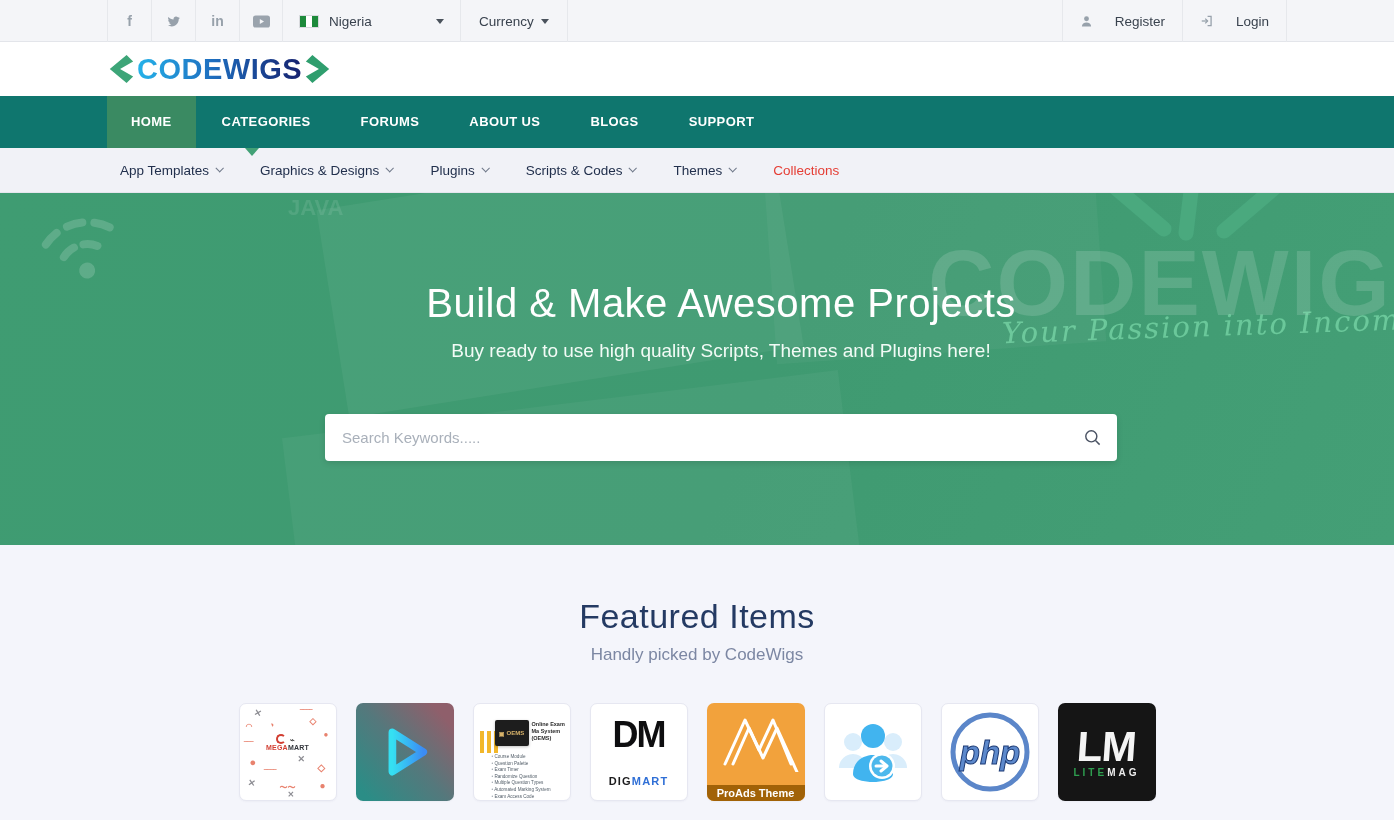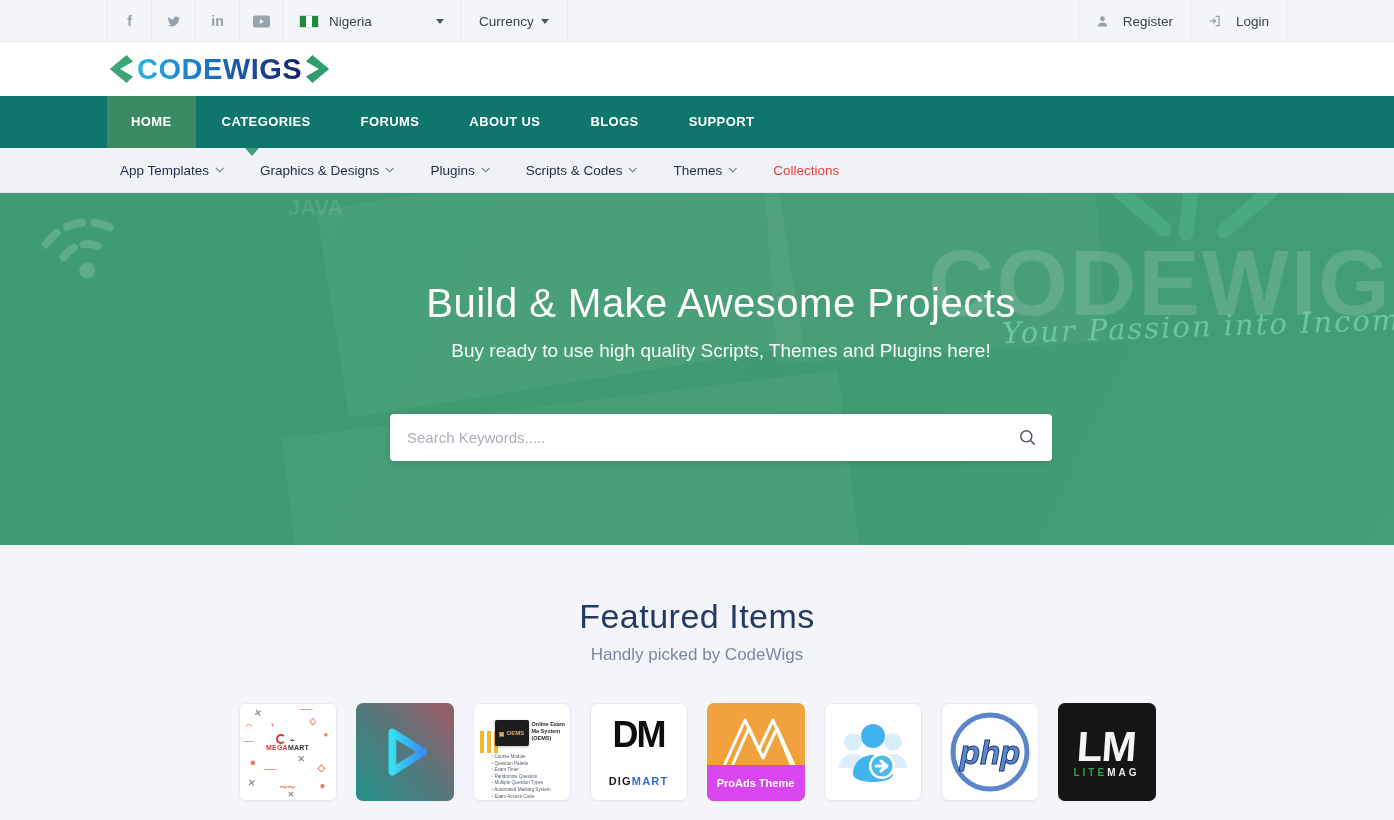--- a/index.html
+++ b/index.html
@@ -12,21 +12,21 @@
   .social { display:flex; }
   .social-cell { display:flex; align-items:center; justify-content:center; width:44px; border-left:1px solid #e6e8ec; color:#97a1ab; cursor:pointer; }
   .social-cell:last-child { border-right:1px solid #e6e8ec; }
   .social-letter { font-weight:700; font-size:14px; color:#97a1ab; }
   .country { display:flex; align-items:center; width:178px; padding:0 16px; border-right:1px solid #e6e8ec; font-size:13.5px; color:#39424e; cursor:pointer; }
   .flag { width:20px; height:13px; margin-right:10px; background:linear-gradient(90deg,#1d8a3b 0 33%,#fff 33% 66%,#1d8a3b 66% 100%); border:1px solid #d8dade; }
   .tri { width:0; height:0; border-left:4px solid transparent; border-right:4px solid transparent; border-top:5px solid #4a525c; display:inline-block; }
   .country .tri { margin-left:auto; }
   .currency { display:flex; align-items:center; gap:7px; padding:0 18px; border-right:1px solid #e6e8ec; font-size:13.5px; color:#39424e; cursor:pointer; }
   .topspacer { flex:1; }
-  .auth { display:flex; align-items:center; gap:14px; padding:0 17px; border-left:1px solid #e6e8ec; font-size:13.5px; color:#39424e; cursor:pointer;text-align:center; }
+  .auth { display:flex; align-items:center; gap:22px; padding:0 17px; border-left:1px solid #e6e8ec; font-size:13.5px; color:#39424e; cursor:pointer;text-align:center; }
   .auth:last-child { border-right:1px solid #e6e8ec; }
   .auth svg { color:#97a1ab; }
 
   
   .logobar { height:54px; background:#fff; display:flex; align-items:center; }
   .logo { display:flex; align-items:center; gap:2px; cursor:pointer; }
   .logo-text { font-size:29px; font-weight:800; letter-spacing:.5px; background:linear-gradient(90deg,#25b2e9 0%,#1e6fc0 45%,#16216e 100%); -webkit-background-clip:text; background-clip:text; color:transparent; }
 
   
   .mainnav { height:52px; background:#0f766e; }
@@ -52,21 +52,21 @@
   .bgword { position:absolute; color:rgba(255,255,255,.07); font-weight:700; pointer-events:none; }
   .bgw1 { left:470px; top:238px; font-size:26px; transform:rotate(-8deg); }
   .bgw2 { left:288px; top:2px; font-size:22px; color:rgba(255,255,255,.10); }
   .wifi { left:28px; top:8px; opacity:.16; transform:rotate(-12deg); }
   .rays { left:1092px; top:-12px; opacity:.9; }
   .watermark { position:absolute; left:928px; top:38px; font-size:92px; font-weight:800; letter-spacing:2px; color:rgba(255,255,255,.14); white-space:nowrap; pointer-events:none; }
   .tagline { position:absolute; left:1002px; top:116px; font-family:"DejaVu Serif", serif; font-style:italic; font-size:29px; letter-spacing:2px; color:rgba(140,235,185,.55); transform:rotate(-2deg); white-space:nowrap; pointer-events:none; }
   .hero-content { position:relative; text-align:center; padding-top:88px; }
   .hero-title { color:#fff; font-size:40px; font-weight:500; letter-spacing:.5px; }
   .hero-sub { color:#f2fbf6; font-size:19px; font-weight:400; margin-top:14px; }
-  .searchwrap { position:relative; width:662px; margin:52px auto 15px; }
+  .searchwrap { position:relative; width:792px; margin:52px auto 15px; }
   .searchwrap input { width:100%; height:47px; border:none; border-radius:4px; padding:0 52px 0 17px; font-size:15px; color:#333; outline:none; box-shadow:0 2px 6px rgba(0,0,0,.12); }
   .searchwrap input::placeholder { color:#a9b0ba; }
   .searchbtn { position:absolute; right:0; top:0; width:50px; height:47px; background:transparent; border:none; display:flex; align-items:center; justify-content:center; cursor:pointer; color:#4a5263; }
 
   
   .featured { height:275px; background:#f4f5fb; text-align:center; padding-top:52px; }
   .featured h2 { font-size:34px; font-weight:500; color:#243a63; letter-spacing:.5px; }
   .featured .sub { font-size:17px; color:#7c87a3; margin-top:9px; }
   .cards { display:flex; justify-content:center; gap:19px; margin-top:38px; }
   .card { width:98px; height:98px; border-radius:7px; background:#fff; border:1px solid #e6e7f1; position:relative; overflow:hidden; cursor:pointer; flex:none; box-shadow:0 1px 2px rgba(40,40,90,.04); }
@@ -92,21 +92,21 @@
   .oems-list div::before { content:"• "; color:#9aa2ab; }
 
   
   .card.digmart { display:flex; flex-direction:column; align-items:center; justify-content:center;gap:22px; }
   .dm-big { font-size:36px; font-weight:900; letter-spacing:-2px; color:#0e0e10; line-height:34px; }
   .dm-sub { font-size:11px; font-weight:800; letter-spacing:1.2px; margin-top:1px; }
   .dm-sub .dig { color:#1b1b1d; } .dm-sub .mart { color:#2f6fd6; }
 
   
   .card.proads { background:#f2a23c; border:none; }
-  .proads-band { position:absolute; left:0; right:0; bottom:0; height:36px; background:#d946ef; display:flex; align-items:center; justify-content:center; color:#fff; font-size:11px; font-weight:800; }
+  .proads-band { position:absolute; left:0; right:0; bottom:0; height:16px; background:#a16207; display:flex; align-items:center; justify-content:center; color:#fff; font-size:11px; font-weight:800; }
 
   
   .card.users { display:flex; align-items:center; justify-content:center; }
 
   
   .card.php { display:flex; align-items:center; justify-content:center; }
 
   
   .card.litemag { background:#151515; border:none; display:flex; flex-direction:column; align-items:center; justify-content:center; }
   .lm-big { color:#f4f4f4; font-size:42px; font-weight:900; line-height:40px; letter-spacing:-1px; transform:skewX(-4deg); }

